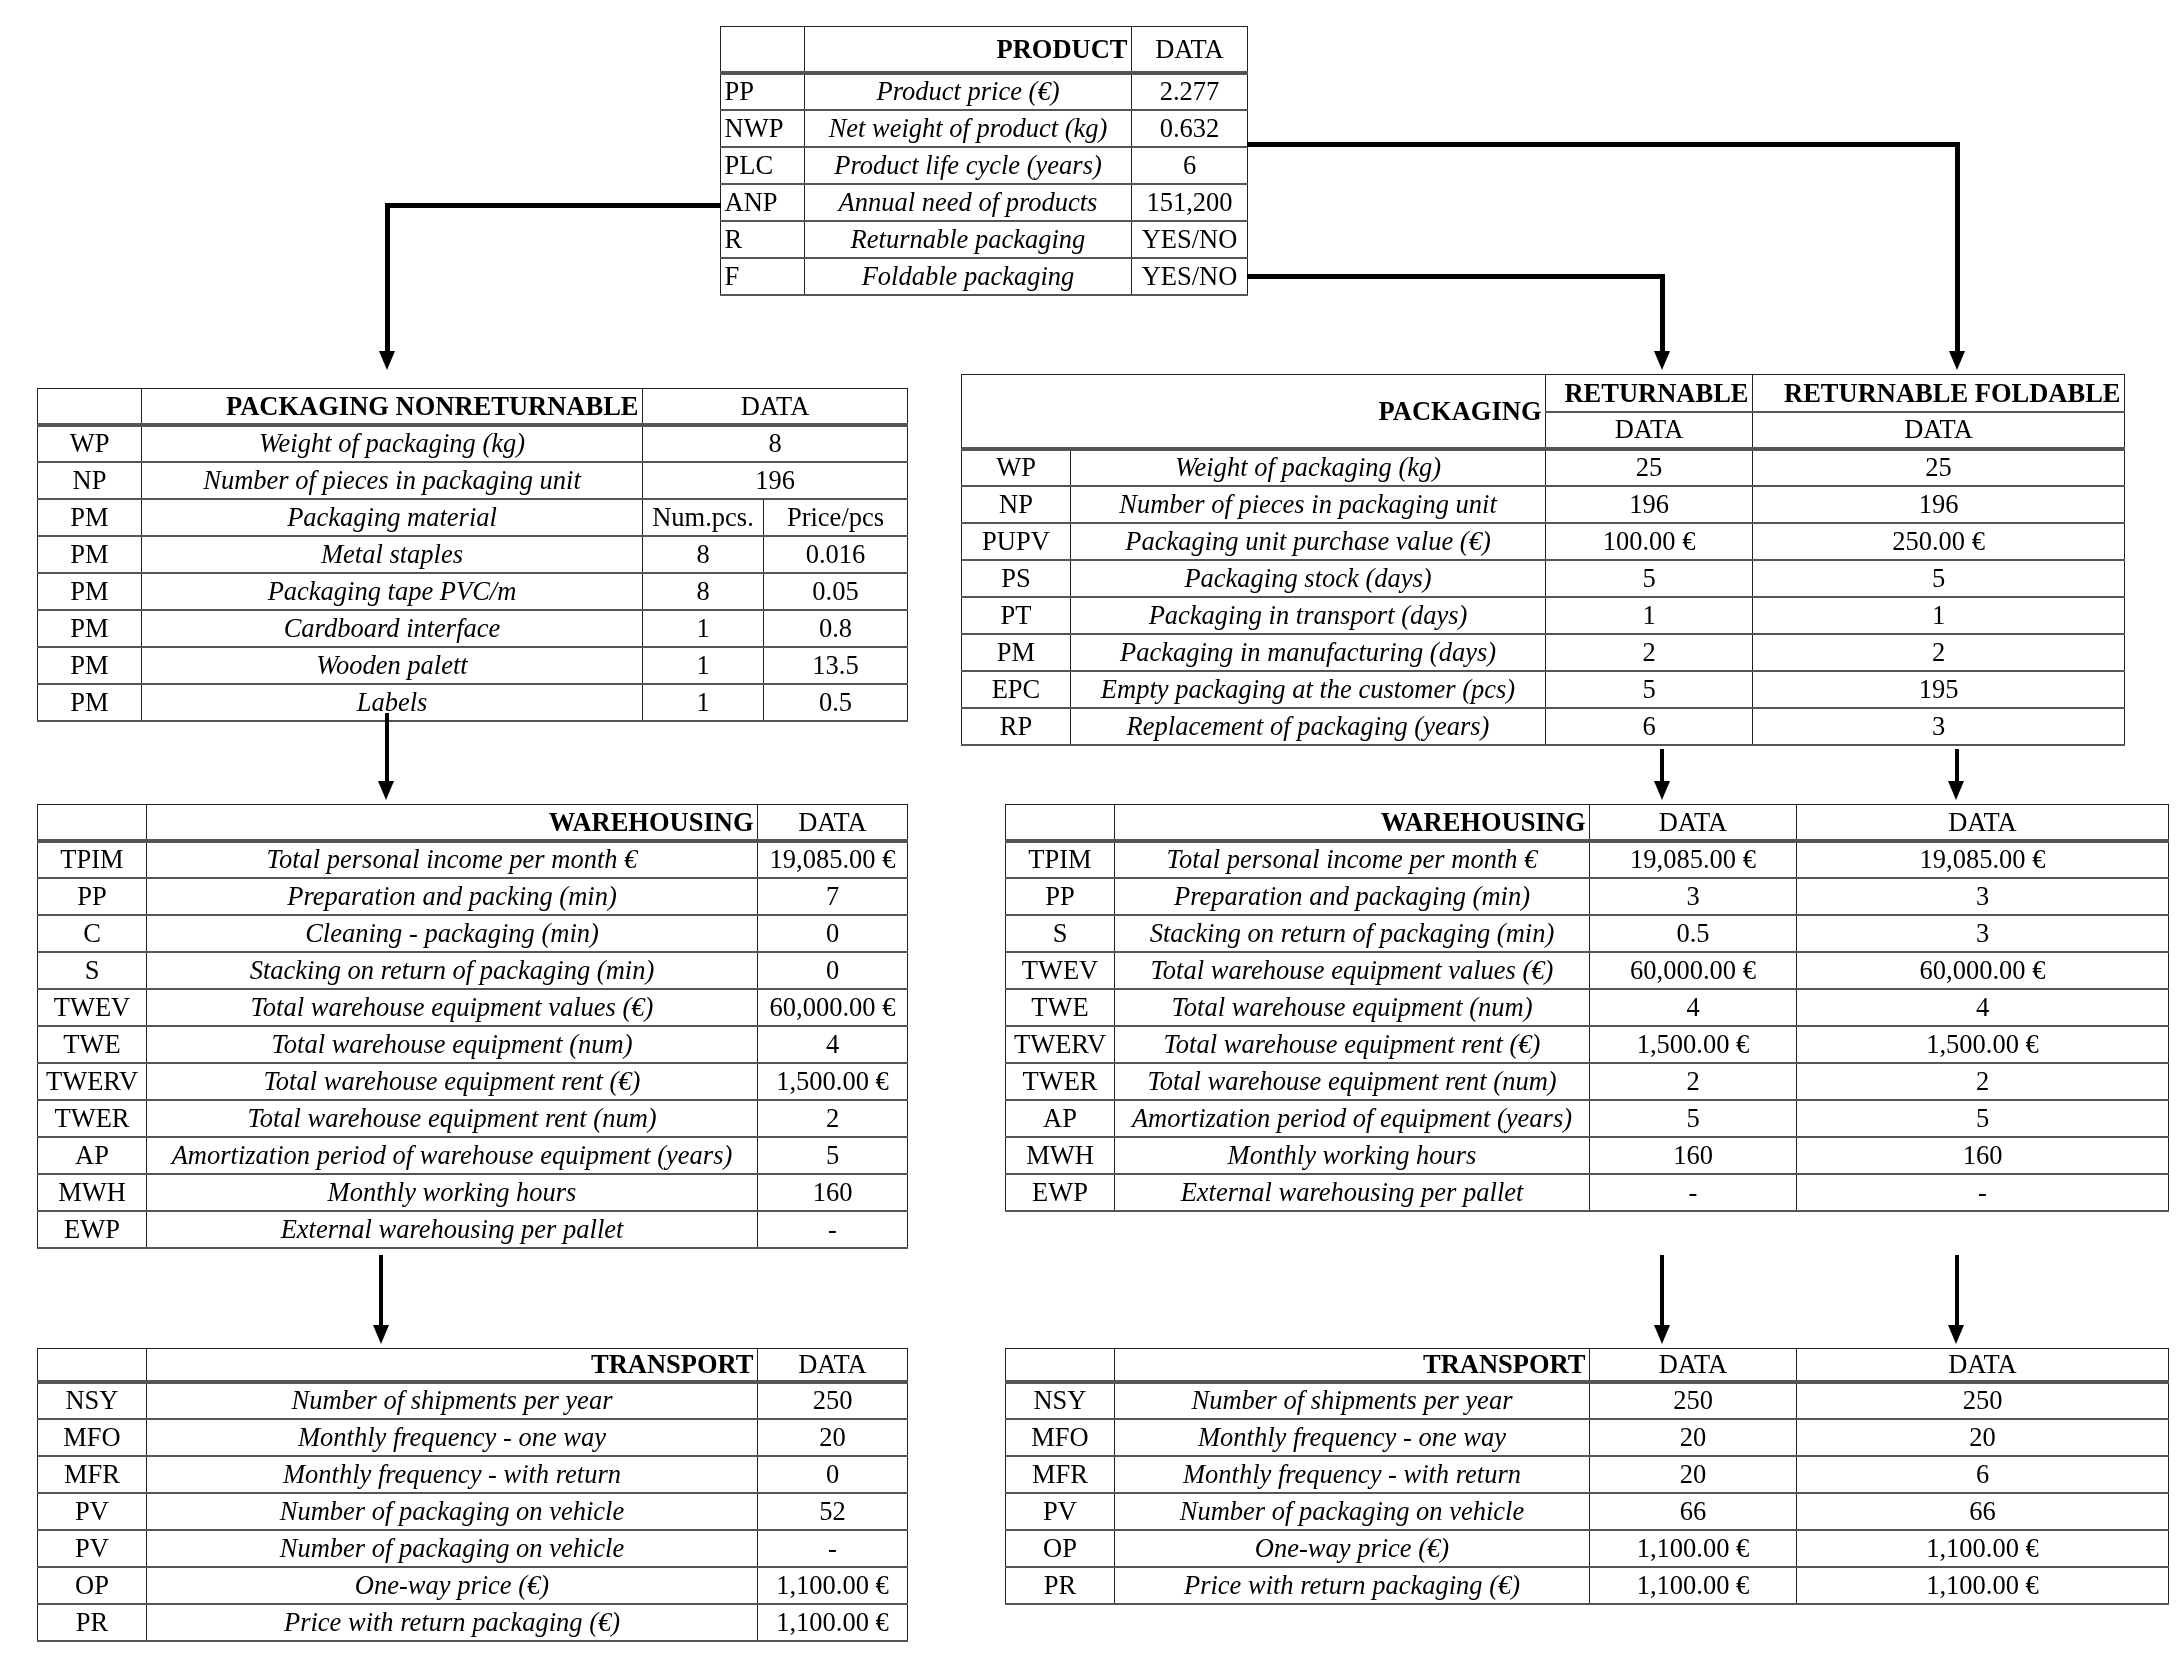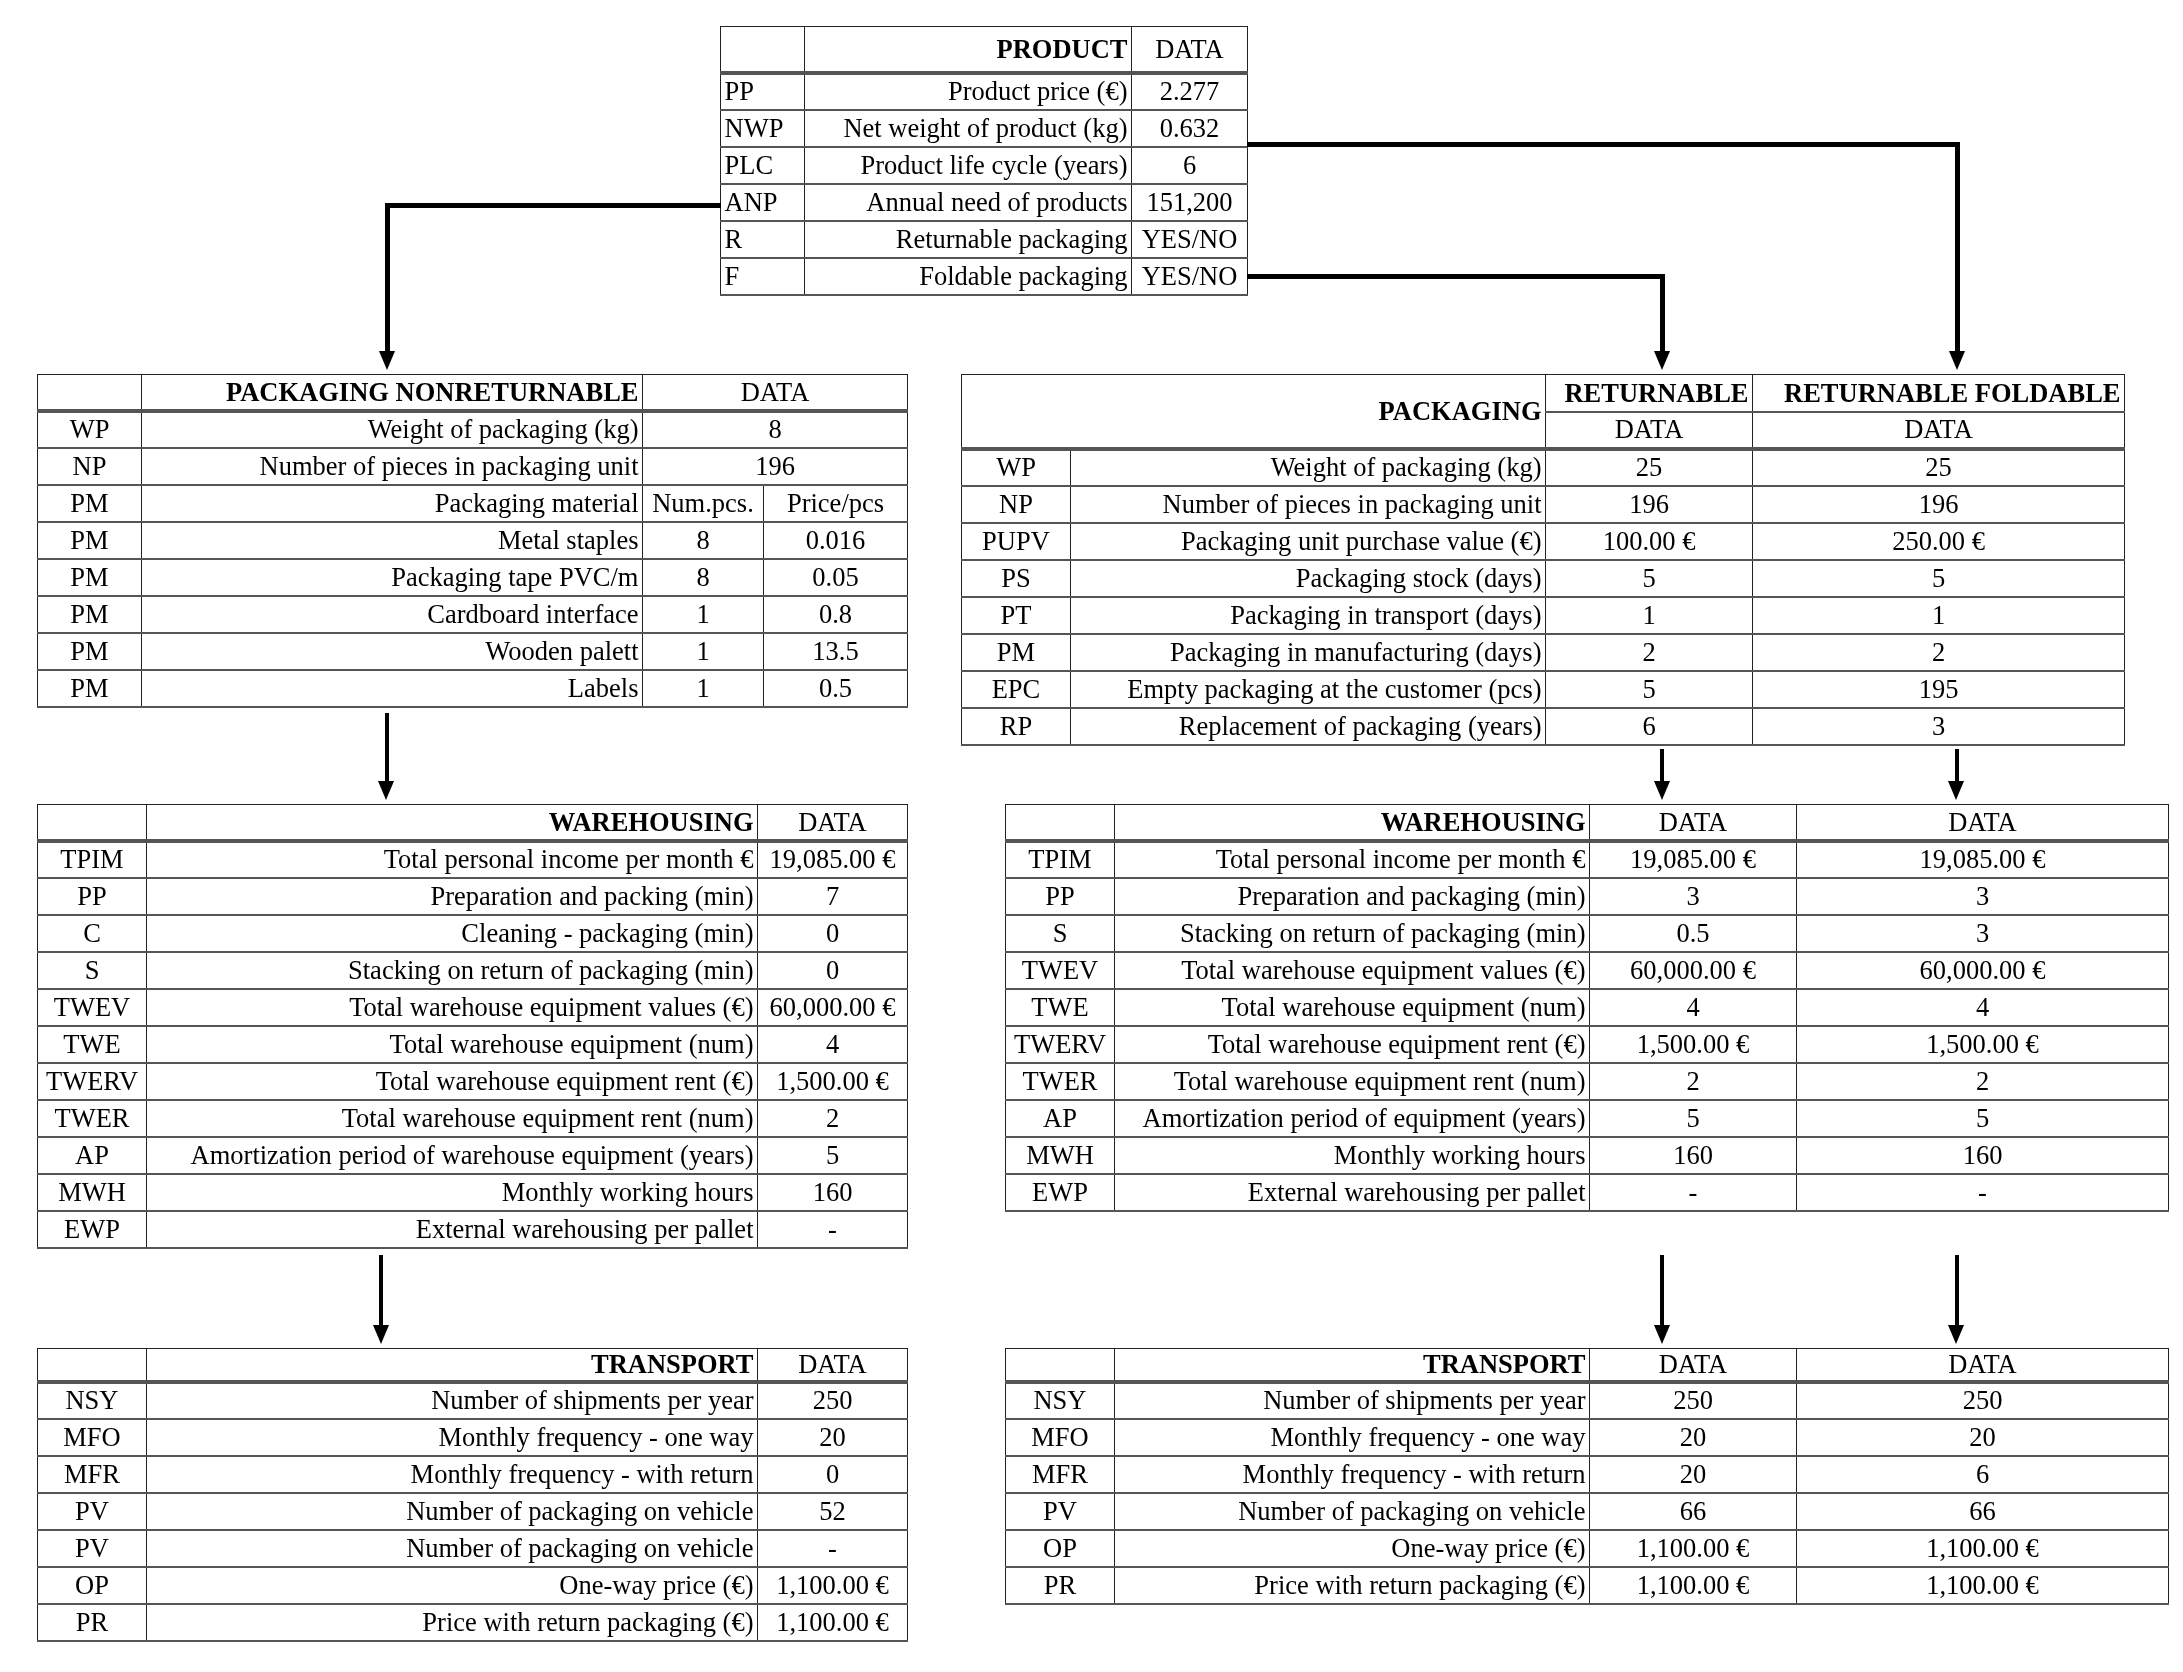--- a/index.html
+++ b/index.html
@@ -1,21 +1,21 @@
 <!DOCTYPE html>
 <html style="font-size:9.2px"><head>
 <meta charset="utf-8">
 <style>
   html, body { margin:0; padding:0; background:#ffffff; }
   body { width:2183px; height:1673px; position:relative; overflow:hidden;
          font-family:"Liberation Serif", "DejaVu Serif", serif; color:#000; }
   .tbl { position:absolute; border-collapse:collapse; table-layout:fixed; background:#fff; }
   .tbl td { border:1.7px solid #222; padding:0 3.5px; font-size:26.5px; line-height:1; white-space:nowrap; overflow:hidden; }
   .tbl td.code { text-align:center; }
-  .tbl td.lbl { text-align:right; }
+  .tbl td.lbl { text-align:center;font-style:italic; }
   .tbl td.val { text-align:center; }
   .tbl td.hdr { text-align:right; font-weight:bold; }
   .tbl td.hdrn { text-align:center; }
   .tbl.product td.code { text-align:left; }
   .tbl tr.hrow td { border-bottom:4px solid #555; }
   .tbl tr.brow td { border-bottom:2.9px solid #555; }
   .conn { position:absolute; background:#000; }
   .arrow { position:absolute; width:0; height:0; border-left:8px solid transparent; border-right:8px solid transparent; border-top:19.6px solid #000; }
 </style>
 </head>
@@ -59,21 +59,21 @@
     <td class="val">YES/NO</td>
   </tr>
   <tr class="brow" style="height:37px">
     <td class="code">F</td>
     <td class="lbl">Foldable packaging</td>
     <td class="val">YES/NO</td>
   </tr>
 </tbody>
   </table>
 
-<table class="tbl" style="left:37px; top:374px; width:870px;">
+<table class="tbl" style="left:37px; top:388px; width:870px;">
   <colgroup>
       <col style="width:104px">
       <col style="width:501px">
       <col style="width:121px">
       <col style="width:144px">
     </colgroup>
   <tbody>
       <tr class="hrow" style="height:36px">
     <td></td>
     <td class="hdr">PACKAGING  NONRETURNABLE</td>

